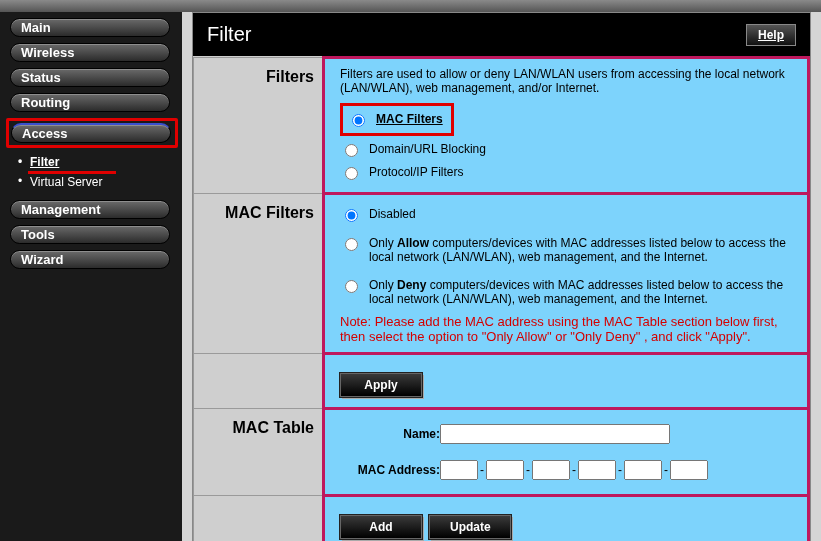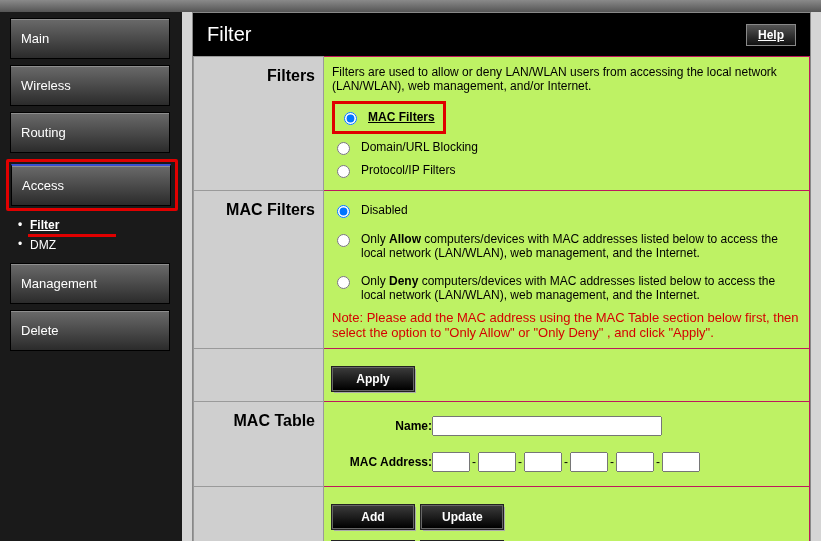--- a/index.html
+++ b/index.html
@@ -24,27 +24,27 @@
   
   .nav {
     width: 182px;
     background: #1a1a1a;
     padding: 6px 6px 0 10px;
   }
   .nav-btn {
     display: block;
     width: 160px;
     margin-bottom: 6px;
-    padding: 12px 10px;
-    font-weight: normal;
+    padding: 1px 10px;
+    font-weight: bold;
     font-size: 13px;
     color: #fff;
     background: linear-gradient(#6a6a6a, #2b2b2b);
     border: 1px solid #000;
-    border-radius: 0;
+    border-radius: 12px;
     cursor: pointer;
     text-align: left;
     box-shadow: inset 0 1px 0 rgba(255,255,255,0.25);
   }
   .nav-btn.active-wrap {
     background: linear-gradient(#6a6a6a, #2b2b2b);
   }
   .callout-access {
     border: 3px solid #e00000;
     padding: 2px;
@@ -130,23 +130,23 @@
     width: 130px;
     text-align: right;
     vertical-align: top;
     padding: 10px 8px;
     font-weight: bold;
     font-size: 16px;
     border: 1px solid #9a9a9a;
     background: #cfcfcf;
   }
   table.form > tbody > tr > td {
-    padding: 8px 8px;
-    border: 1px solid #be185d;
-    background: #bef264;
+    padding: 8px 15px;
+    border: 3px solid #be185d;
+    background: #7dd3fc;
     vertical-align: top;
   }
   .radio-row {
     display: flex;
     align-items: flex-start;
     padding: 4px 0;
     gap: 8px;
   }
   .radio-row input[type=radio] {
     margin-top: 2px;
@@ -207,32 +207,34 @@
 </style>
 </head>
 <body>
 
 <div class="topbar"></div>
 <div class="layout">
 
   <div class="nav">
     <div class="nav-btn">Main</div>
     <div class="nav-btn">Wireless</div>
+    <div class="nav-btn">Status</div>
     <div class="nav-btn">Routing</div>
 
     <div class="callout-access">
       <div class="nav-btn active-wrap">Access</div>
     </div>
     <ul class="subnav">
       <li class="active">Filter</li>
-      <li>DMZ</li>
+      <li>Virtual Server</li>
     </ul>
 
     <div class="nav-btn">Management</div>
-    <div class="nav-btn">Delete</div>
+    <div class="nav-btn">Tools</div>
+    <div class="nav-btn">Wizard</div>
   </div>
 
   <div class="content">
     <div class="content-inner">
       <div class="panel-header">
         <h1>Filter</h1>
         <button class="help-btn">Help</button>
       </div>
 
       <table class="form">

